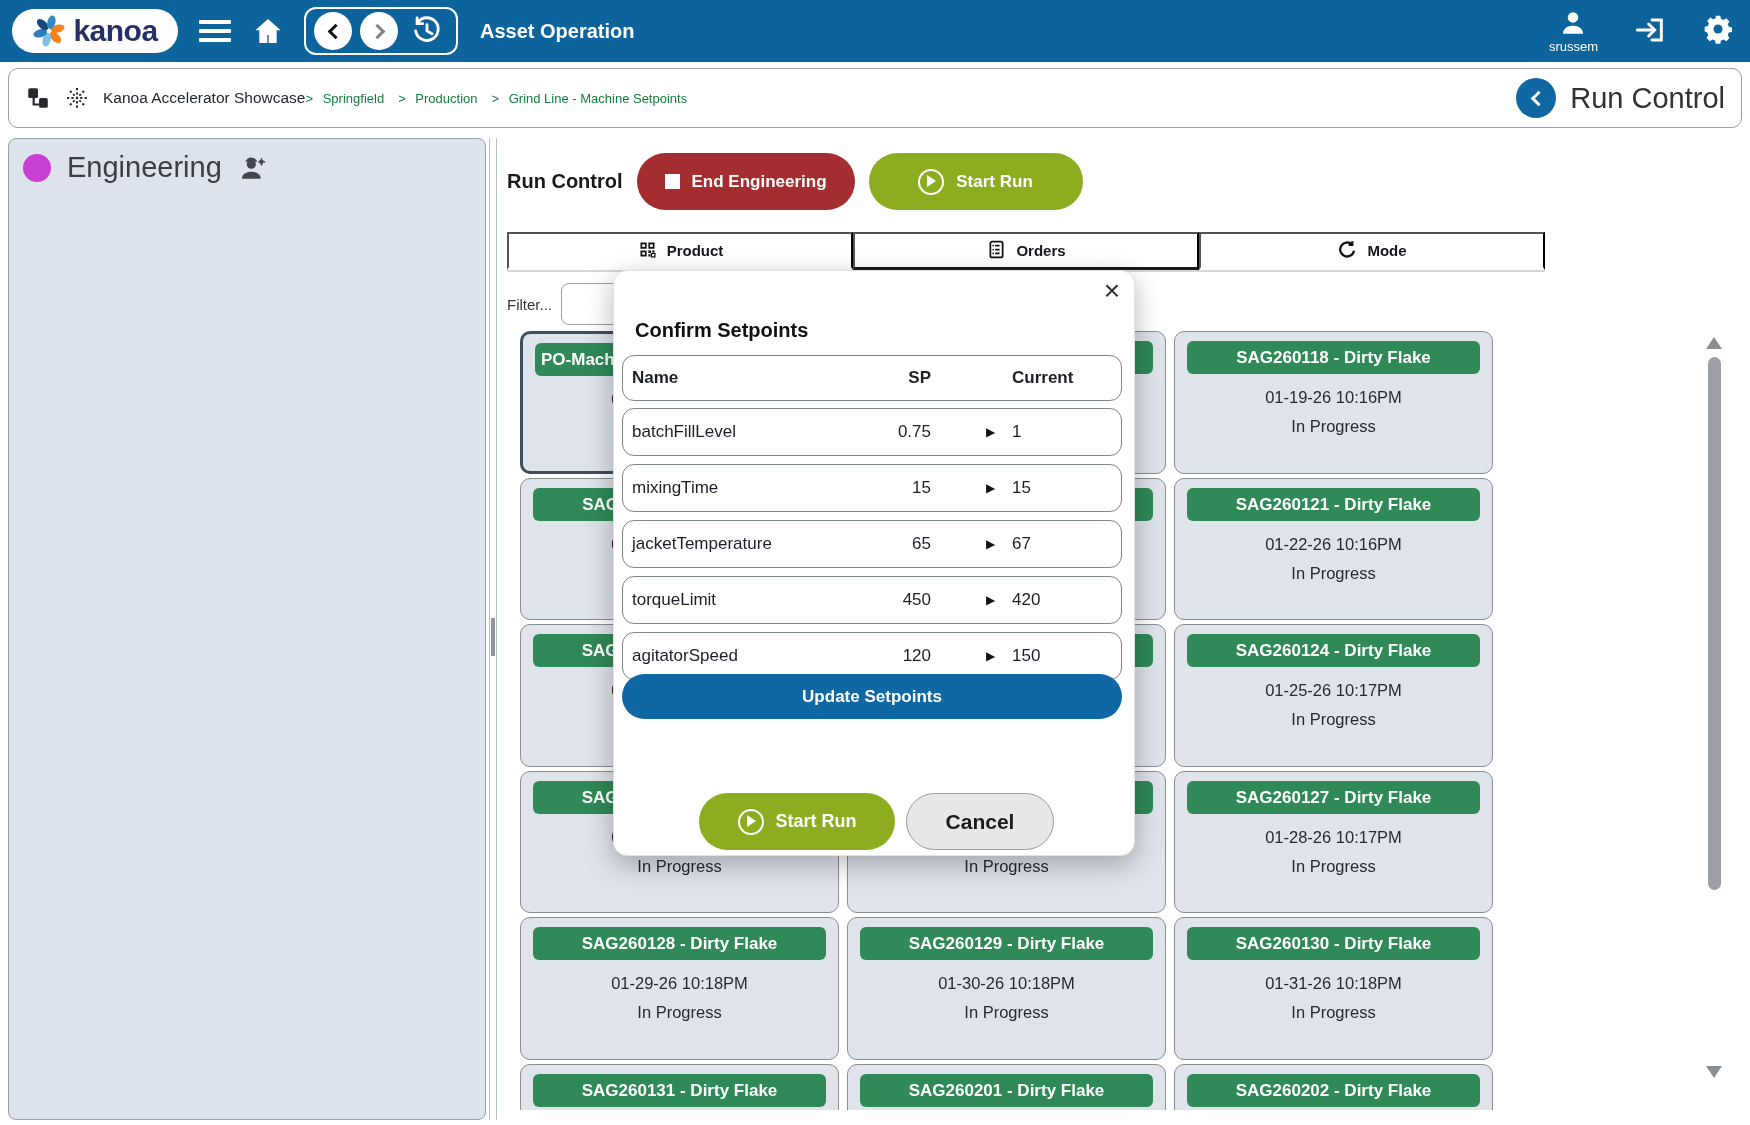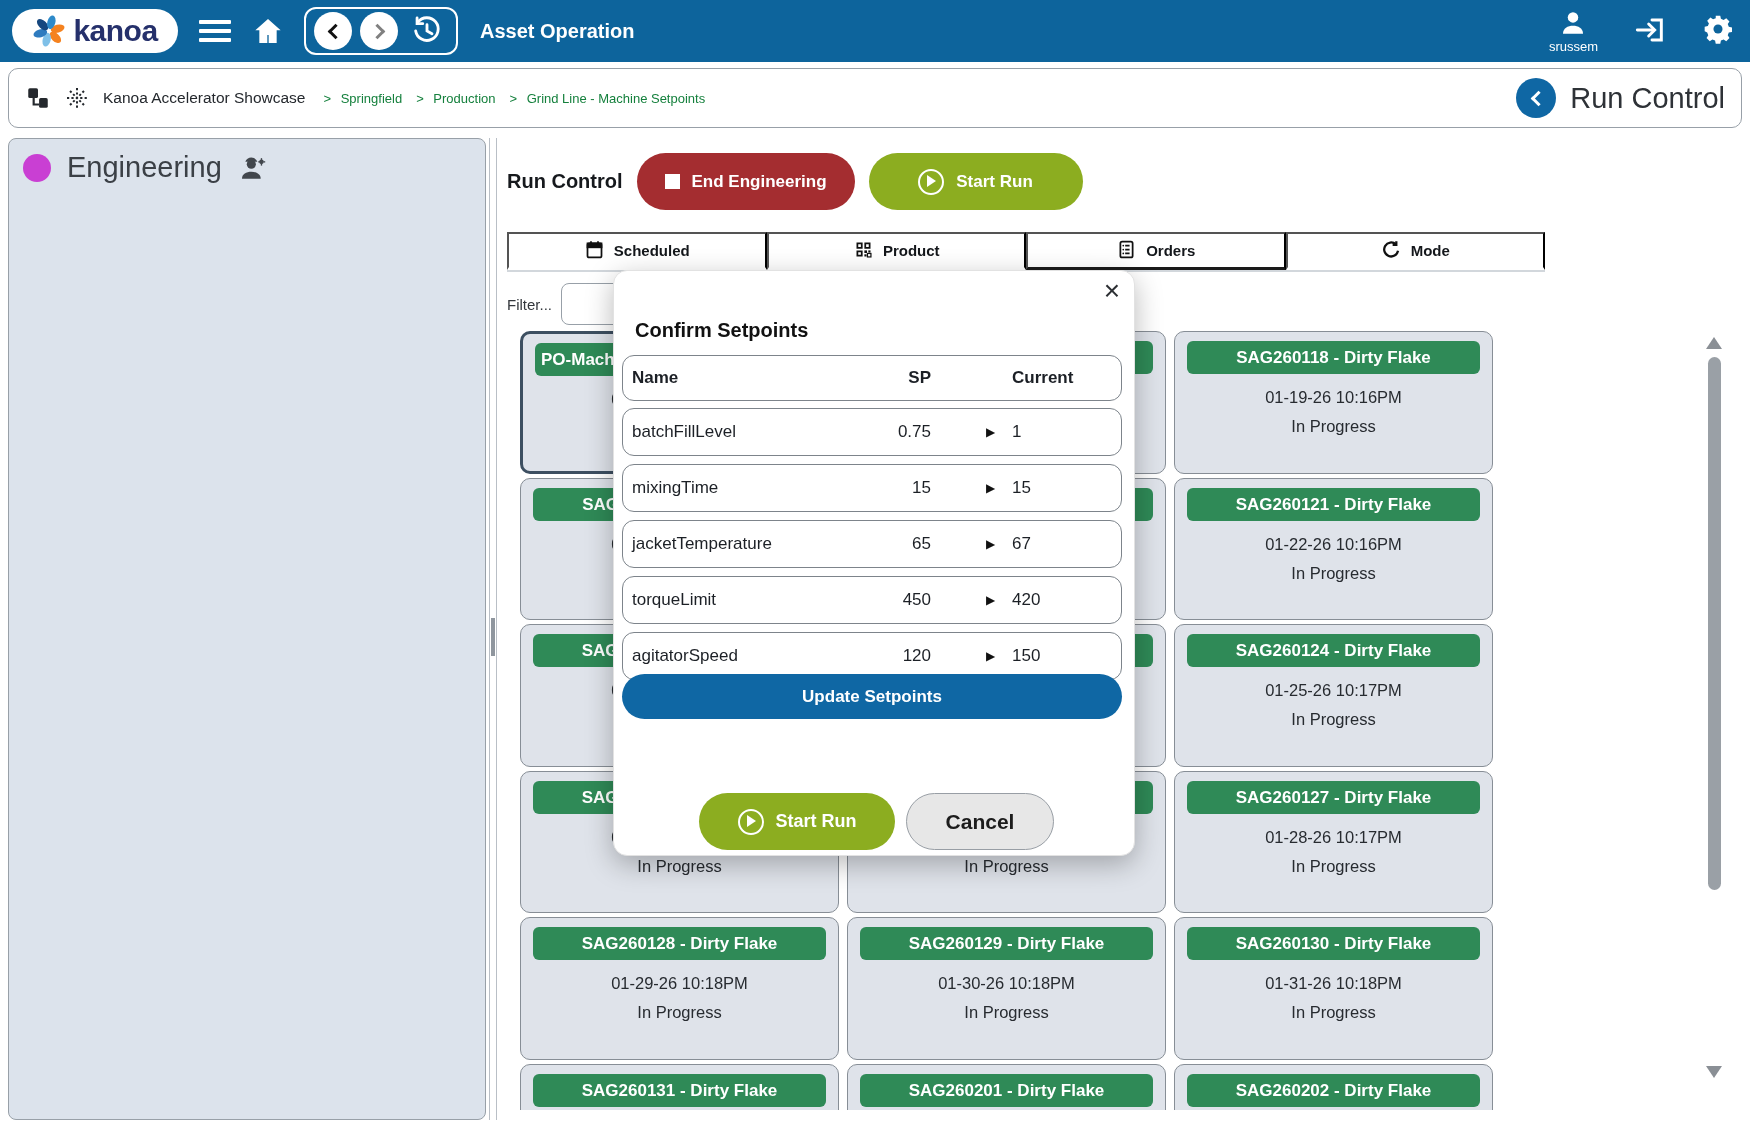--- a/index.html
+++ b/index.html
@@ -28,21 +28,21 @@
   .chev.white { border-color:#fff; }
   .nav-title { margin-left:22px; color:#fff; font-size:20px; font-weight:bold; }
   .nav-right { margin-left:auto; display:flex; align-items:flex-start; gap:36px; padding-right:16px; }
   .user-block { display:flex; flex-direction:column; align-items:center; cursor:pointer; background:none; border:none; }
   .user-block .uname { color:#fff; font-size:13px; margin-top:1px; }
 
   
   .crumbbar { position:absolute; left:8px; top:68px; width:1734px; height:60px; background:#fff;
               border:1.5px solid var(--panel-border); border-radius:10px; display:flex; align-items:center; padding:0 16px; }
   .crumbbar .bc-icon { margin-right:14px; display:flex; }
-  .crumb-root { font-size:15.5px; color:#24282d; margin-right:18px; }
+  .crumb-root { font-size:15.5px; color:#24282d; }
   .crumb { font-size:13px; color:#15803d; margin-right:14px; }
   .crumb .sep { margin-right:6px; }
   .panel-head { margin-left:auto; display:flex; align-items:center; gap:14px; }
   .panel-head .blue-circle { width:40px; height:40px; border-radius:50%; background:var(--accent-blue); border:none;
                              cursor:pointer; display:flex; align-items:center; justify-content:center; }
   .panel-title { font-size:29px; color:#2e3237; }
 
   
   .sidebar { position:absolute; left:8px; top:138px; width:478px; height:982px; background:var(--sidebar-bg);
              border:1.5px solid var(--panel-border); border-radius:8px; padding:12px 14px; }
@@ -255,28 +255,20 @@
         <span>End Engineering</span>
       </button>
       <button class="pill-btn btn-green">
         <span class="play-ic"></span>
         <span>Start Run</span>
       </button>
     </div>
 
     <div class="tabs" id="tabs">
         <button class="tab">
-          <span><svg width="21" height="21" viewBox="0 0 24 24" fill="none" stroke="#111" stroke-width="2">
-              <rect x="4" y="5" width="16" height="16" rx="2"></rect>
-              <rect x="4" y="5" width="16" height="4.5" fill="#111"></rect>
-              <path d="M8 2.5v4M16 2.5v4"></path>
-            </svg></span>
-          <span>Scheduled</span>
-        </button>
-        <button class="tab">
           <span><svg width="21" height="21" viewBox="0 0 24 24" fill="#111">
               <path d="M4 4h7v7H4zm2 2v3h3V6zM13 4h7v7h-7zm2 2v3h3V6zM4 13h7v7H4zm2 2v3h3v-3z"></path>
               <rect x="13" y="13" width="3" height="3"></rect>
               <rect x="17.5" y="13" width="2.5" height="2.5"></rect>
               <rect x="13" y="17.5" width="2.5" height="2.5"></rect>
               <rect x="16.5" y="16.5" width="4" height="4" fill="none" stroke="#111" stroke-width="1.4"></rect>
             </svg></span>
           <span>Product</span>
         </button>
         <button class="tab active">

